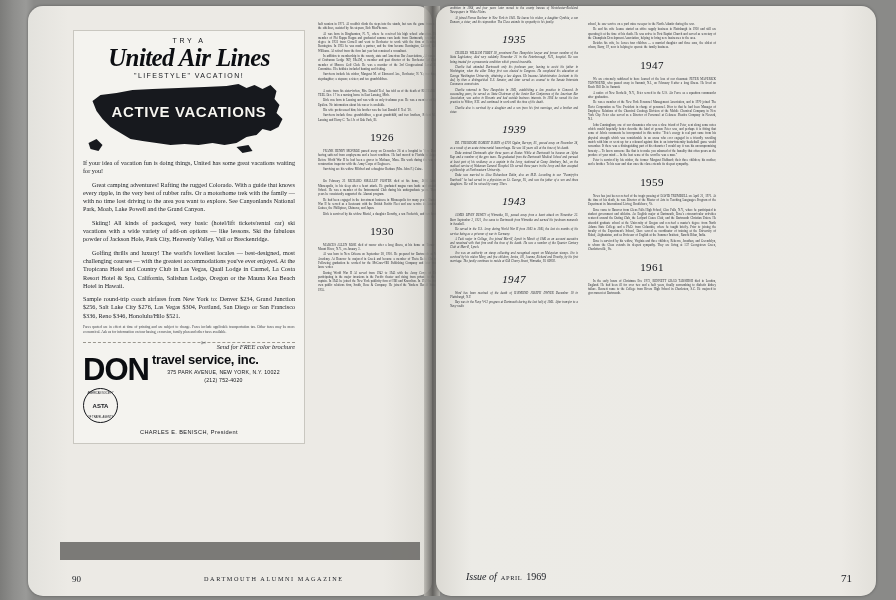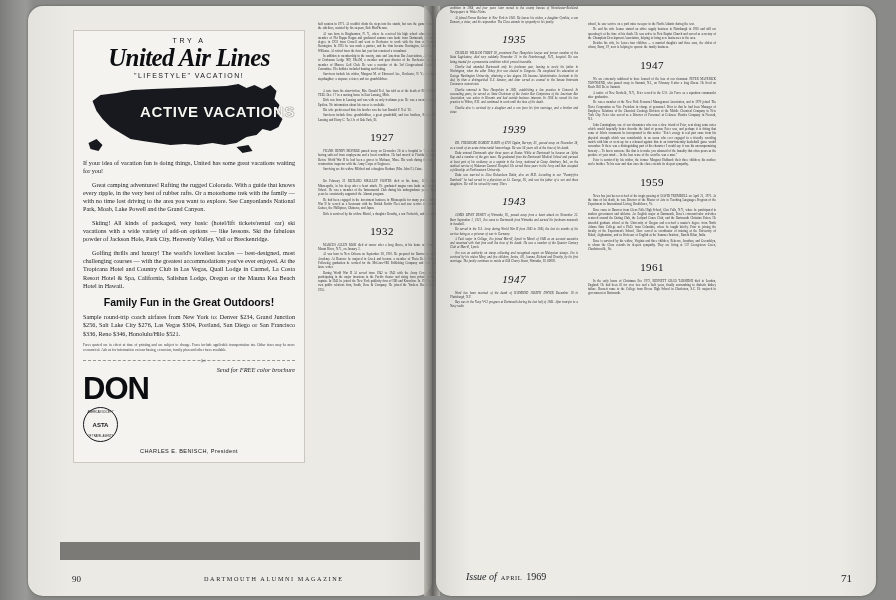--- a/index.html
+++ b/index.html
@@ -54,34 +54,34 @@
   .ad-try{text-align:center;font-family:"Liberation Sans",sans-serif;
     font-size:7px;letter-spacing:2.6px;color:#15171c;margin-bottom:1px;}
   .ad-ual{text-align:center;font-family:"Liberation Serif",serif;
     font-style:italic;font-weight:700;font-size:25px;line-height:26px;
     letter-spacing:-.6px;color:#0c0e12;}
   .ad-life{text-align:center;font-family:"Liberation Sans",sans-serif;
     font-size:7px;letter-spacing:1.4px;color:#15171c;margin-top:1px;}
   .map-wrap{position:relative;height:74px;margin:2px 0 4px;}
   .map-wrap svg{position:absolute;left:50%;top:0;transform:translateX(-50%);}
   .ad-head2{
-    position:absolute;left:0;right:0;top:22px;text-align:right;
+    position:absolute;left:0;right:0;top:22px;text-align:center;
     font-family:"Liberation Sans",sans-serif;font-weight:700;
     font-size:15px;line-height:17px;letter-spacing:.6px;color:#f6f5f1;
     text-shadow:0 0 1px #000;
   }
   .ad-body{font-size:6.2px;line-height:8.3px;text-align:justify;color:#1a1d23;}
   .ad-body p{margin:0 0 5px;text-indent:9px;}
   .ad-body p.first{text-indent:0;}
   .ad-fam{
     font-family:"Liberation Sans",sans-serif;font-weight:700;
     font-size:10.5px;text-align:center;margin:6px 0 5px;color:#0c0e12;
   }
   .ad-fine{font-size:3.6px;line-height:5px;text-align:justify;color:#3a3d43;margin-top:5px;}
-  .coupon{border-top:1px dashed #9a978f;margin-top:7px;padding-top:5px;position:relative;}
+  .coupon{border-top:1px dashed #9a978f;margin-top:7px;position:relative;}
   .scissor{position:absolute;left:118px;top:-4px;font-size:6px;color:#55585e;}
   .send{text-align:right;font-style:italic;font-size:6.4px;color:#1a1d23;margin-bottom:2px;}
   .don-row{display:flex;align-items:flex-end;gap:3px;}
   .don{font-family:"Liberation Sans",sans-serif;font-weight:700;
     font-size:31px;line-height:28px;letter-spacing:-1px;color:#0b0d11;}
   .don-right{padding-bottom:1px;flex:1;}
   .tsi{font-family:"Liberation Sans",sans-serif;font-weight:700;
     font-size:13px;letter-spacing:-.3px;color:#0b0d11;}
   .addr{font-family:"Liberation Sans",sans-serif;font-size:5.2px;
     letter-spacing:.2px;text-align:center;color:#15171c;margin-top:2px;}
@@ -134,31 +134,35 @@
         </div>
       </div>
 
       <div class="ad-body">
         <p class="first">If your idea of vacation fun is doing things, United has some great vacations waiting for you!</p>
         <p>Great camping adventures! Rafting the rugged Colorado. With a guide that knows every ripple, in the very best of rubber rafts. Or a motorhome trek with the family — with no time lost driving to the area you want to explore. See Canyonlands National Park, Moab, Lake Powell and the Grand Canyon.</p>
         <p>Skiing! All kinds of packaged, very basic (hotel/lift tickets/rental car) ski vacations with a wide variety of add-on options — like lessons. Ski the fabulous powder of Jackson Hole, Park City, Heavenly Valley, Vail or Breckenridge.</p>
         <p>Golfing thrills and luxury! The world's loveliest locales — best-designed, most challenging courses — with the greatest accommodations you've ever enjoyed. At the Tropicana Hotel and Country Club in Las Vegas, Quail Lodge in Carmel, La Costa Resort Hotel &amp; Spa, California, Salishan Lodge, Oregon or the Mauna Kea Beach Hotel in Hawaii.</p>
       </div>
 
-      <div class="ad-fam">Family Fun in the Great Outdoors!</div>
       <div class="ad-body">
         <p class="first">Sample round-trip coach airfares from New York to: Denver $234, Grand Junction $256, Salt Lake City $276, Las Vegas $304, Portland, San Diego or San Francisco $336, Reno $346, Honolulu/Hilo $521.</p>
       </div>
       <div class="ad-fine">Fares quoted are in effect at time of printing and are subject to change. Fares include applicable transportation tax. Other fares may be more economical. Ask us for information on tour basing, excursion, family plan and other fares available.</div>
 
       <div class="coupon">
         <span class="scissor">✄</span>
         <div class="send">Send for FREE color brochure</div>
         <div class="don-row">
           <div class="don">DON</div>
+          <div class="don-right">
+            <div class="tsi">travel service, inc.</div>
+            <div class="addr">375 PARK AVENUE, NEW YORK, N.Y. 10022</div>
+            <div class="addr">(212) 752-4020</div>
+          </div>
         </div>
         <div class="asta">
           <small class="t">AMERICAN SOCIETY</small>
           <span>ASTA</span>
           <small class="b">OF TRAVEL AGENTS</small>
         </div>
         <div class="pres">CHARLES E. BENISCH, President</div>
       </div>
     </div>
 
@@ -166,29 +170,29 @@
       <p class="para noind">half reunion in 1971. Al couldn't climb the steps into the stands, but saw the game from a chair on the sidelines, assisted by his stepson, Bob MacPherson.</p>
       <p class="para">Al was born in Binghamton, N. Y., where he received his high school education. He was a member of Phi Kappa Kappa and graduated summa cum laude from Dartmouth, received his law degree in 1931 from Cornell and went to Rochester to work with the firm of Remington and Remington. In 1935 he was made a partner, and the firm became Remington, Gifford, Gilson and Williams. Al retired from the firm last year but remained a consultant.</p>
       <p class="para">In addition to membership in the county, state and American Bar Associations, Al was a member of Craftsman Lodge 969, F&amp;AM, a member and past director of the Rochester Ad Club and a member of Monroe Golf Club. He was a member of the 3rd Congressional Local Executive Committee. His hobbies included hunting and fishing.</p>
       <p class="para">Survivors include his widow, Margaret M. of Elmwood Ave., Rochester, N. Y.; two daughters; a stepdaughter; a stepson; a sister; and ten grandchildren.</p>
       <div class="gap"></div>
       <p class="para">A note from his sister-in-law, Mrs. Donald Teel, has told us of the death of RICHARD SCOTT TEEL Dec. 17 in a nursing home in East Lansing, Mich.</p>
       <p class="para">Dick was born in Lansing and was with us only freshman year. He was a member of Sigma Phi Epsilon. No information about his career is available.</p>
       <p class="para">His wife predeceased him; his brother was the last Donald P. Teel '20.</p>
       <p class="para">Survivors include three grandchildren, a great grandchild, and two brothers, Robert M. Teel of Lansing and Harry C. Teel Jr. of Oak Park, Ill.</p>
 
-      <div class="year">1927</div>
+      <div class="year">1926</div>
       <p class="para">FRANK HENRY MONROE passed away on December 26 at a hospital in Vero Beach, Fla., having suffered from emphysema and a heart condition. He had moved to Florida in August 1972. Before World War II he had been a grocer in Methuen, Mass. His work during the war was as a construction inspector with the Army Corps of Engineers.</p>
       <p class="para">Surviving are his widow Mildred and a daughter Barbara (Mrs. John F.) Caine.</p>
       <div class="gap"></div>
       <p class="para">On February 23 RICHARD SMALLEY POSTER died at his home, 5016 Arden Ave., Minneapolis, in his sleep after a heart attack. He graduated magna cum laude and attended Tuck School. He was a member of the Instrumental Club during his undergraduate years. Through the years he consistently supported the Alumni program.</p>
       <p class="para">He had been engaged in the investment business in Minneapolis for many years. During World War II he served as a lieutenant with the British Pacific Fleet and saw service in Australia, New Guinea, the Phillipines, Okinawa, and Japan.</p>
       <p class="para">Dick is survived by his widow Muriel, a daughter Dorothy, a son Frederick, and two brothers.</p>
 
-      <div class="year">1932</div>
+      <div class="year">1930</div>
       <p class="para">MARCUS ALLEN ROSE died of cancer after a long illness, at his home on Turner Lane in Mount Kisco, N.Y., on January 3.</p>
       <p class="para">Al was born in New Orleans on September 28, 1910. He prepared for Dartmouth at Montclair Academy. At Hanover he majored in Greek and became a member of Theta Delta Chi fraternity. Following graduation he worked for the McGraw-Hill Publishing Company and later was a free lance writer.</p>
       <p class="para">During World War II Al served from 1942 to 1945 with the Army Corps of Engineers, participating in the major invasions in the Pacific theater and rising from private to the rank of captain. In 1945 he joined the New York publicity firm of Hill and Knowlton. In 1949 he formed his own public relations firm, Smith, Rose &amp; Company. He joined the Yonkers Herald Statesman in 1955.</p>
     </div>
 
     <div class="dark-block"></div>
     <div class="folio folio-l">90</div>
     <div class="mag">DARTMOUTH ALUMNI MAGAZINE</div>
   </div>
 

